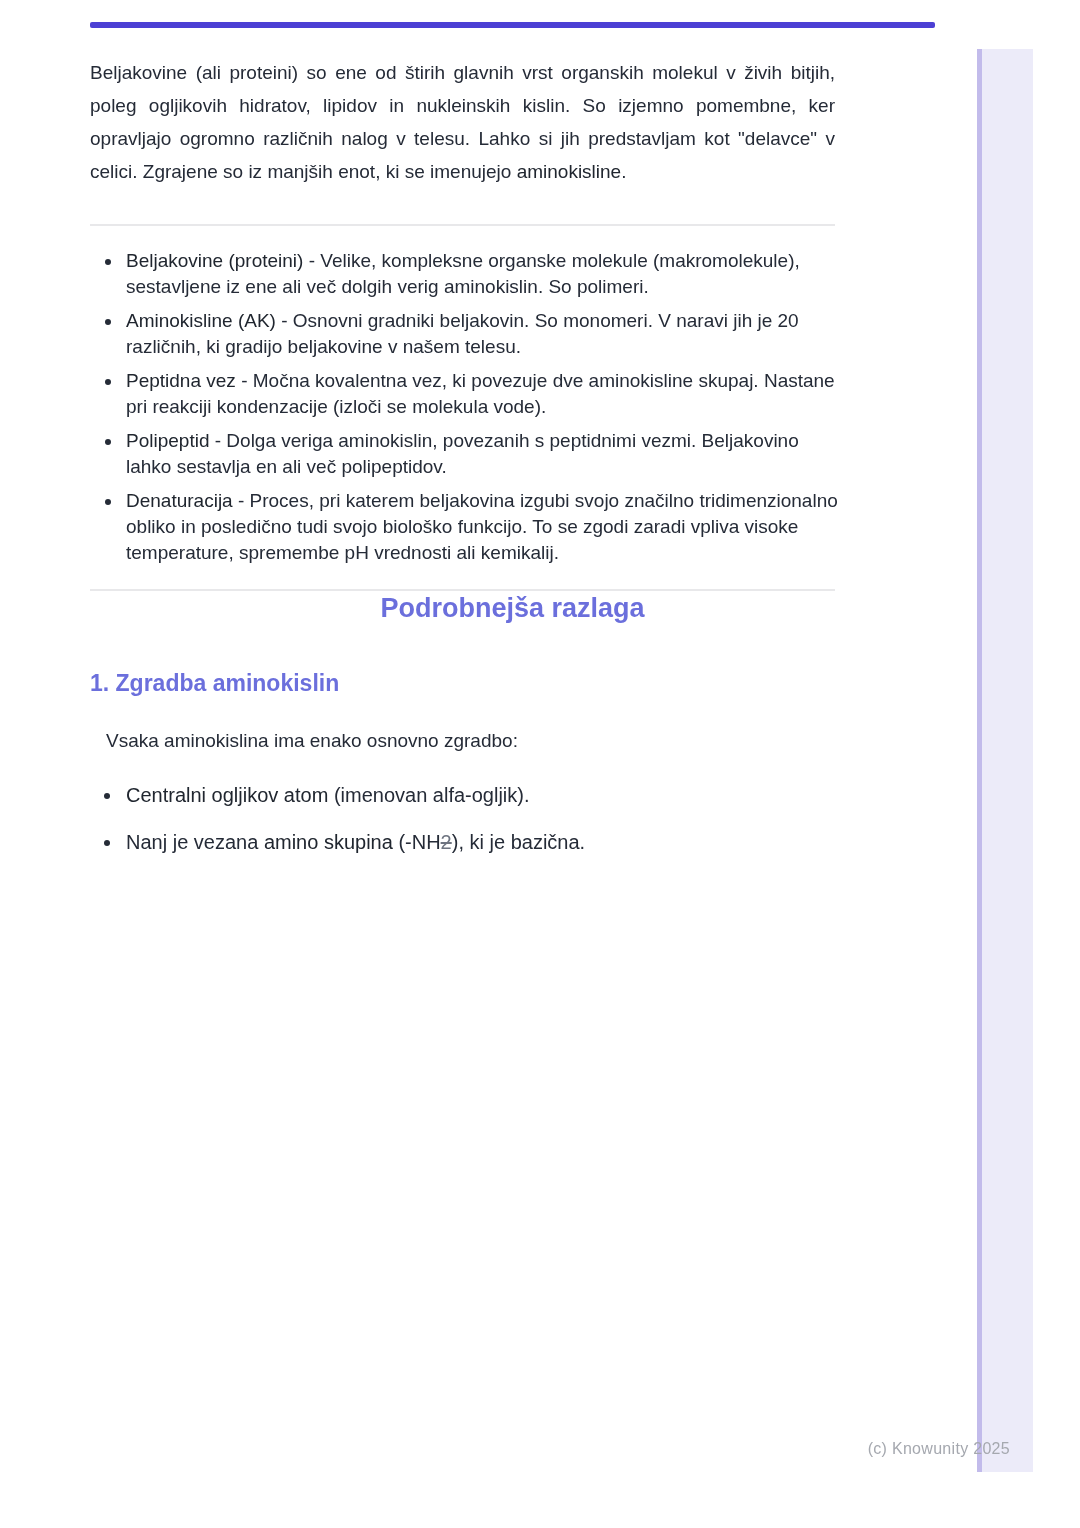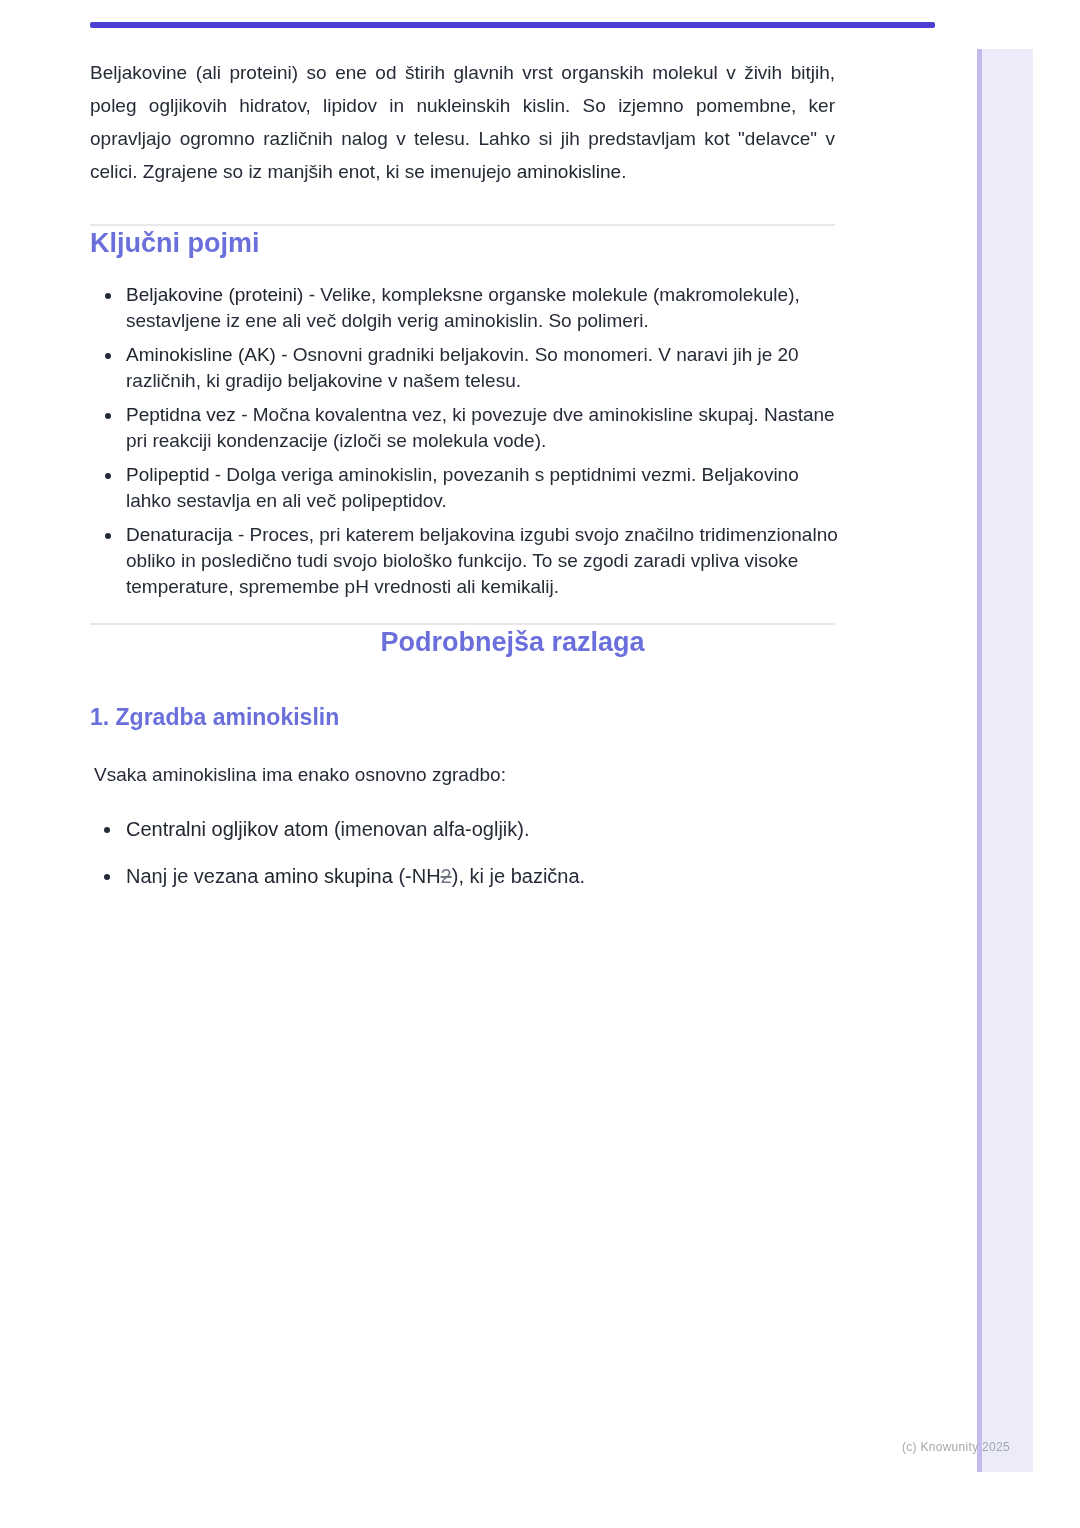--- a/index.html
+++ b/index.html
@@ -14,21 +14,21 @@
   .side-stripe{
     position:absolute;
     top:49px;left:977px;
     width:51px;height:1423px;
     background:#ECEBF9;
     border-left:5px solid #C2BBEB;
   }
   .watermark{
     position:absolute;
     top:1440px;right:70px;
-    font-size:12px;
+    font-size:16px;
     color:#A5A8AF;
     letter-spacing:0.3px;
     z-index:3;
     white-space:nowrap;
   }
   .content{
     position:absolute;
     left:90px;top:0;
     width:845px;
     z-index:2;
@@ -67,21 +67,21 @@
   }
   p.intro{
     margin:28px 0 0 0;
     width:745px;
     font-size:19px;
     line-height:33px;
     text-align:justify;
     color:#252B37;
   }
   p.lead{
-    margin:26px 0 0 4px;
+    margin:26px 0 0 16px;
     width:745px;
     font-size:19px;
     line-height:33px;
     color:#252B37;
   }
   hr.divider{
     width:745px;
     border:none;
     border-top:2px solid #E8E8EA;
     margin:36px 0 0 0;
@@ -134,21 +134,20 @@
   <div class="content">
 
 
     <div class="title-rule"></div>
 
 
     <p class="intro"><span>Beljakovine (ali proteini) so ene od štirih glavnih vrst organskih molekul v živih bitjih, poleg ogljikovih hidratov, lipidov in nukleinskih kislin. So izjemno pomembne, ker opravljajo ogromno različnih nalog v telesu. Lahko si jih predstavljam kot "delavce" v celici. Zgrajene so iz manjših enot, ki se imenujejo </span><strong>aminokisline</strong><span>.</span></p>
 
     <hr class="divider">
 
-    <h2 class="section-heading mt-kljucni">Ključni pojmi</h2>
 
     <ul class="bullet-list">
       <li><strong>Beljakovine (proteini)</strong><span> - Velike, kompleksne organske molekule (makromolekule), sestavljene iz ene ali več dolgih verig aminokislin. So polimeri.</span></li>
       <li><strong>Aminokisline (AK)</strong><span> - Osnovni gradniki beljakovin. So monomeri. V naravi jih je 20 različnih, ki gradijo beljakovine v našem telesu.</span></li>
       <li><strong>Peptidna vez</strong><span> - Močna kovalentna vez, ki povezuje dve aminokisline skupaj. Nastane pri reakciji kondenzacije (izloči se molekula vode).</span></li>
       <li><strong>Polipeptid</strong><span> - Dolga veriga aminokislin, povezanih s peptidnimi vezmi. Beljakovino lahko sestavlja en ali več polipeptidov.</span></li>
       <li><strong>Denaturacija</strong><span> - Proces, pri katerem beljakovina izgubi svojo značilno tridimenzionalno obliko in posledično tudi svojo biološko funkcijo. To se zgodi zaradi vpliva visoke temperature, spremembe pH vrednosti ali kemikalij.</span></li>
     </ul>
 
     <hr class="divider2">

